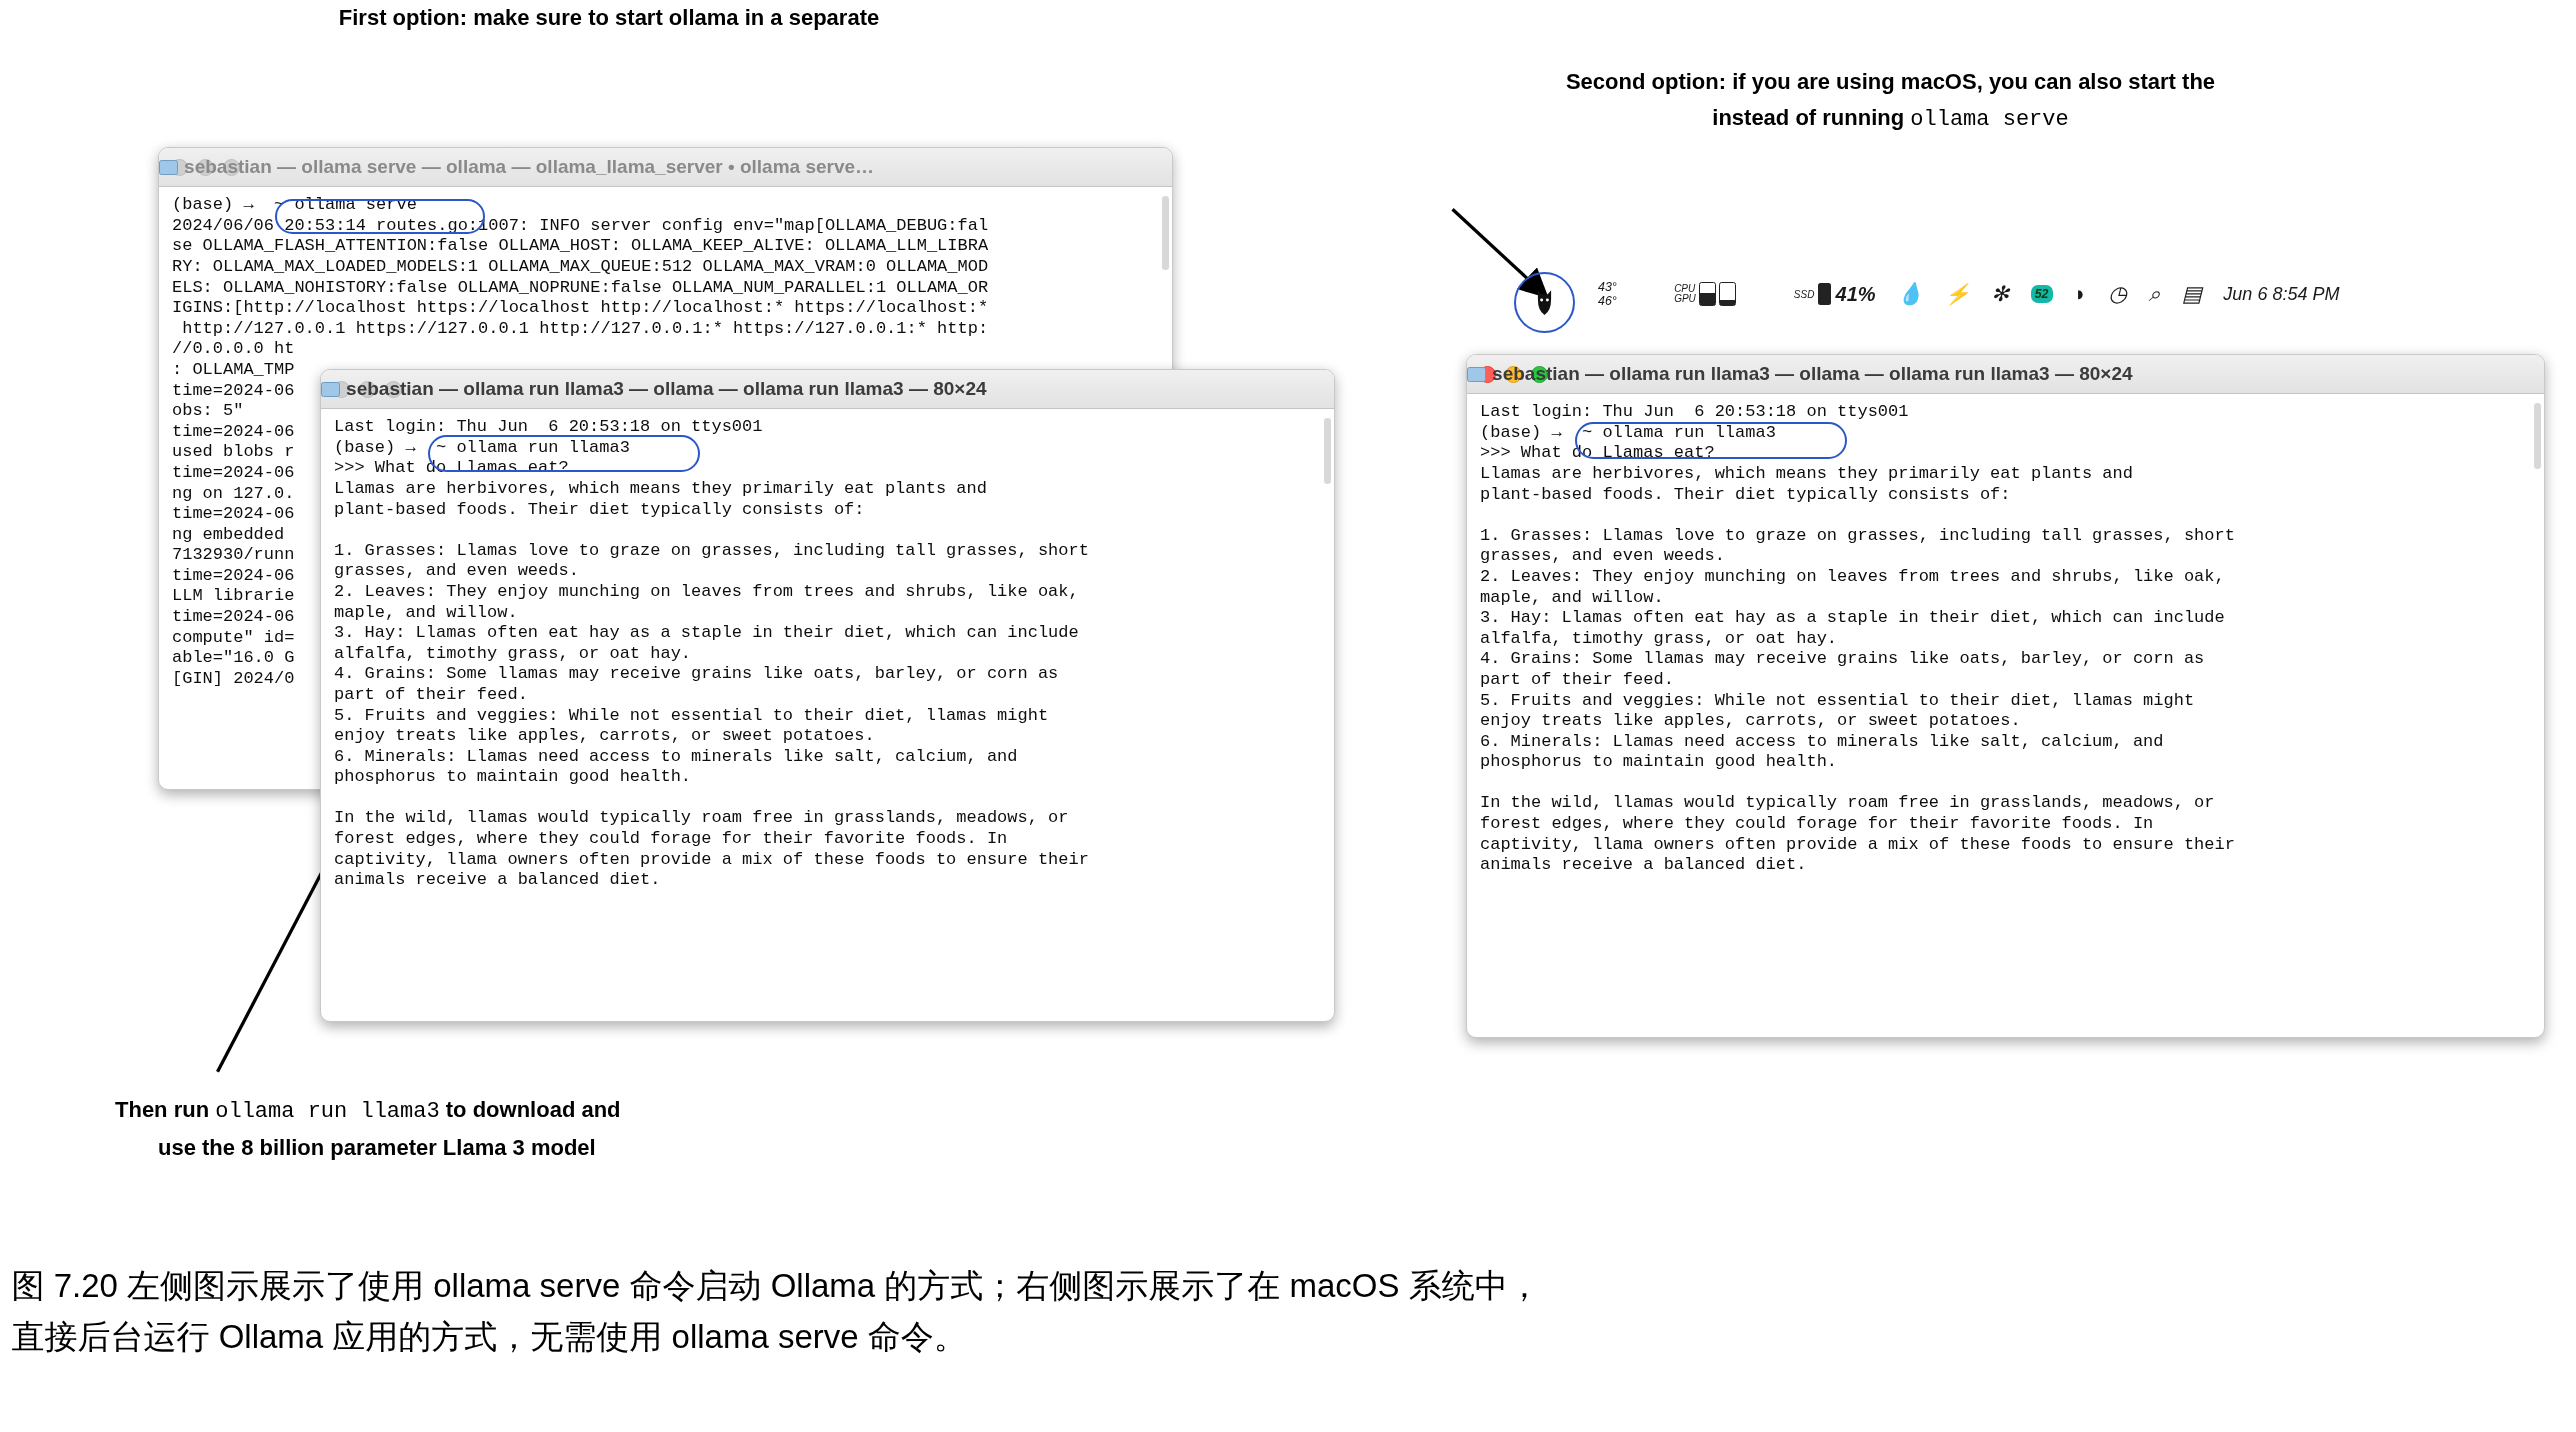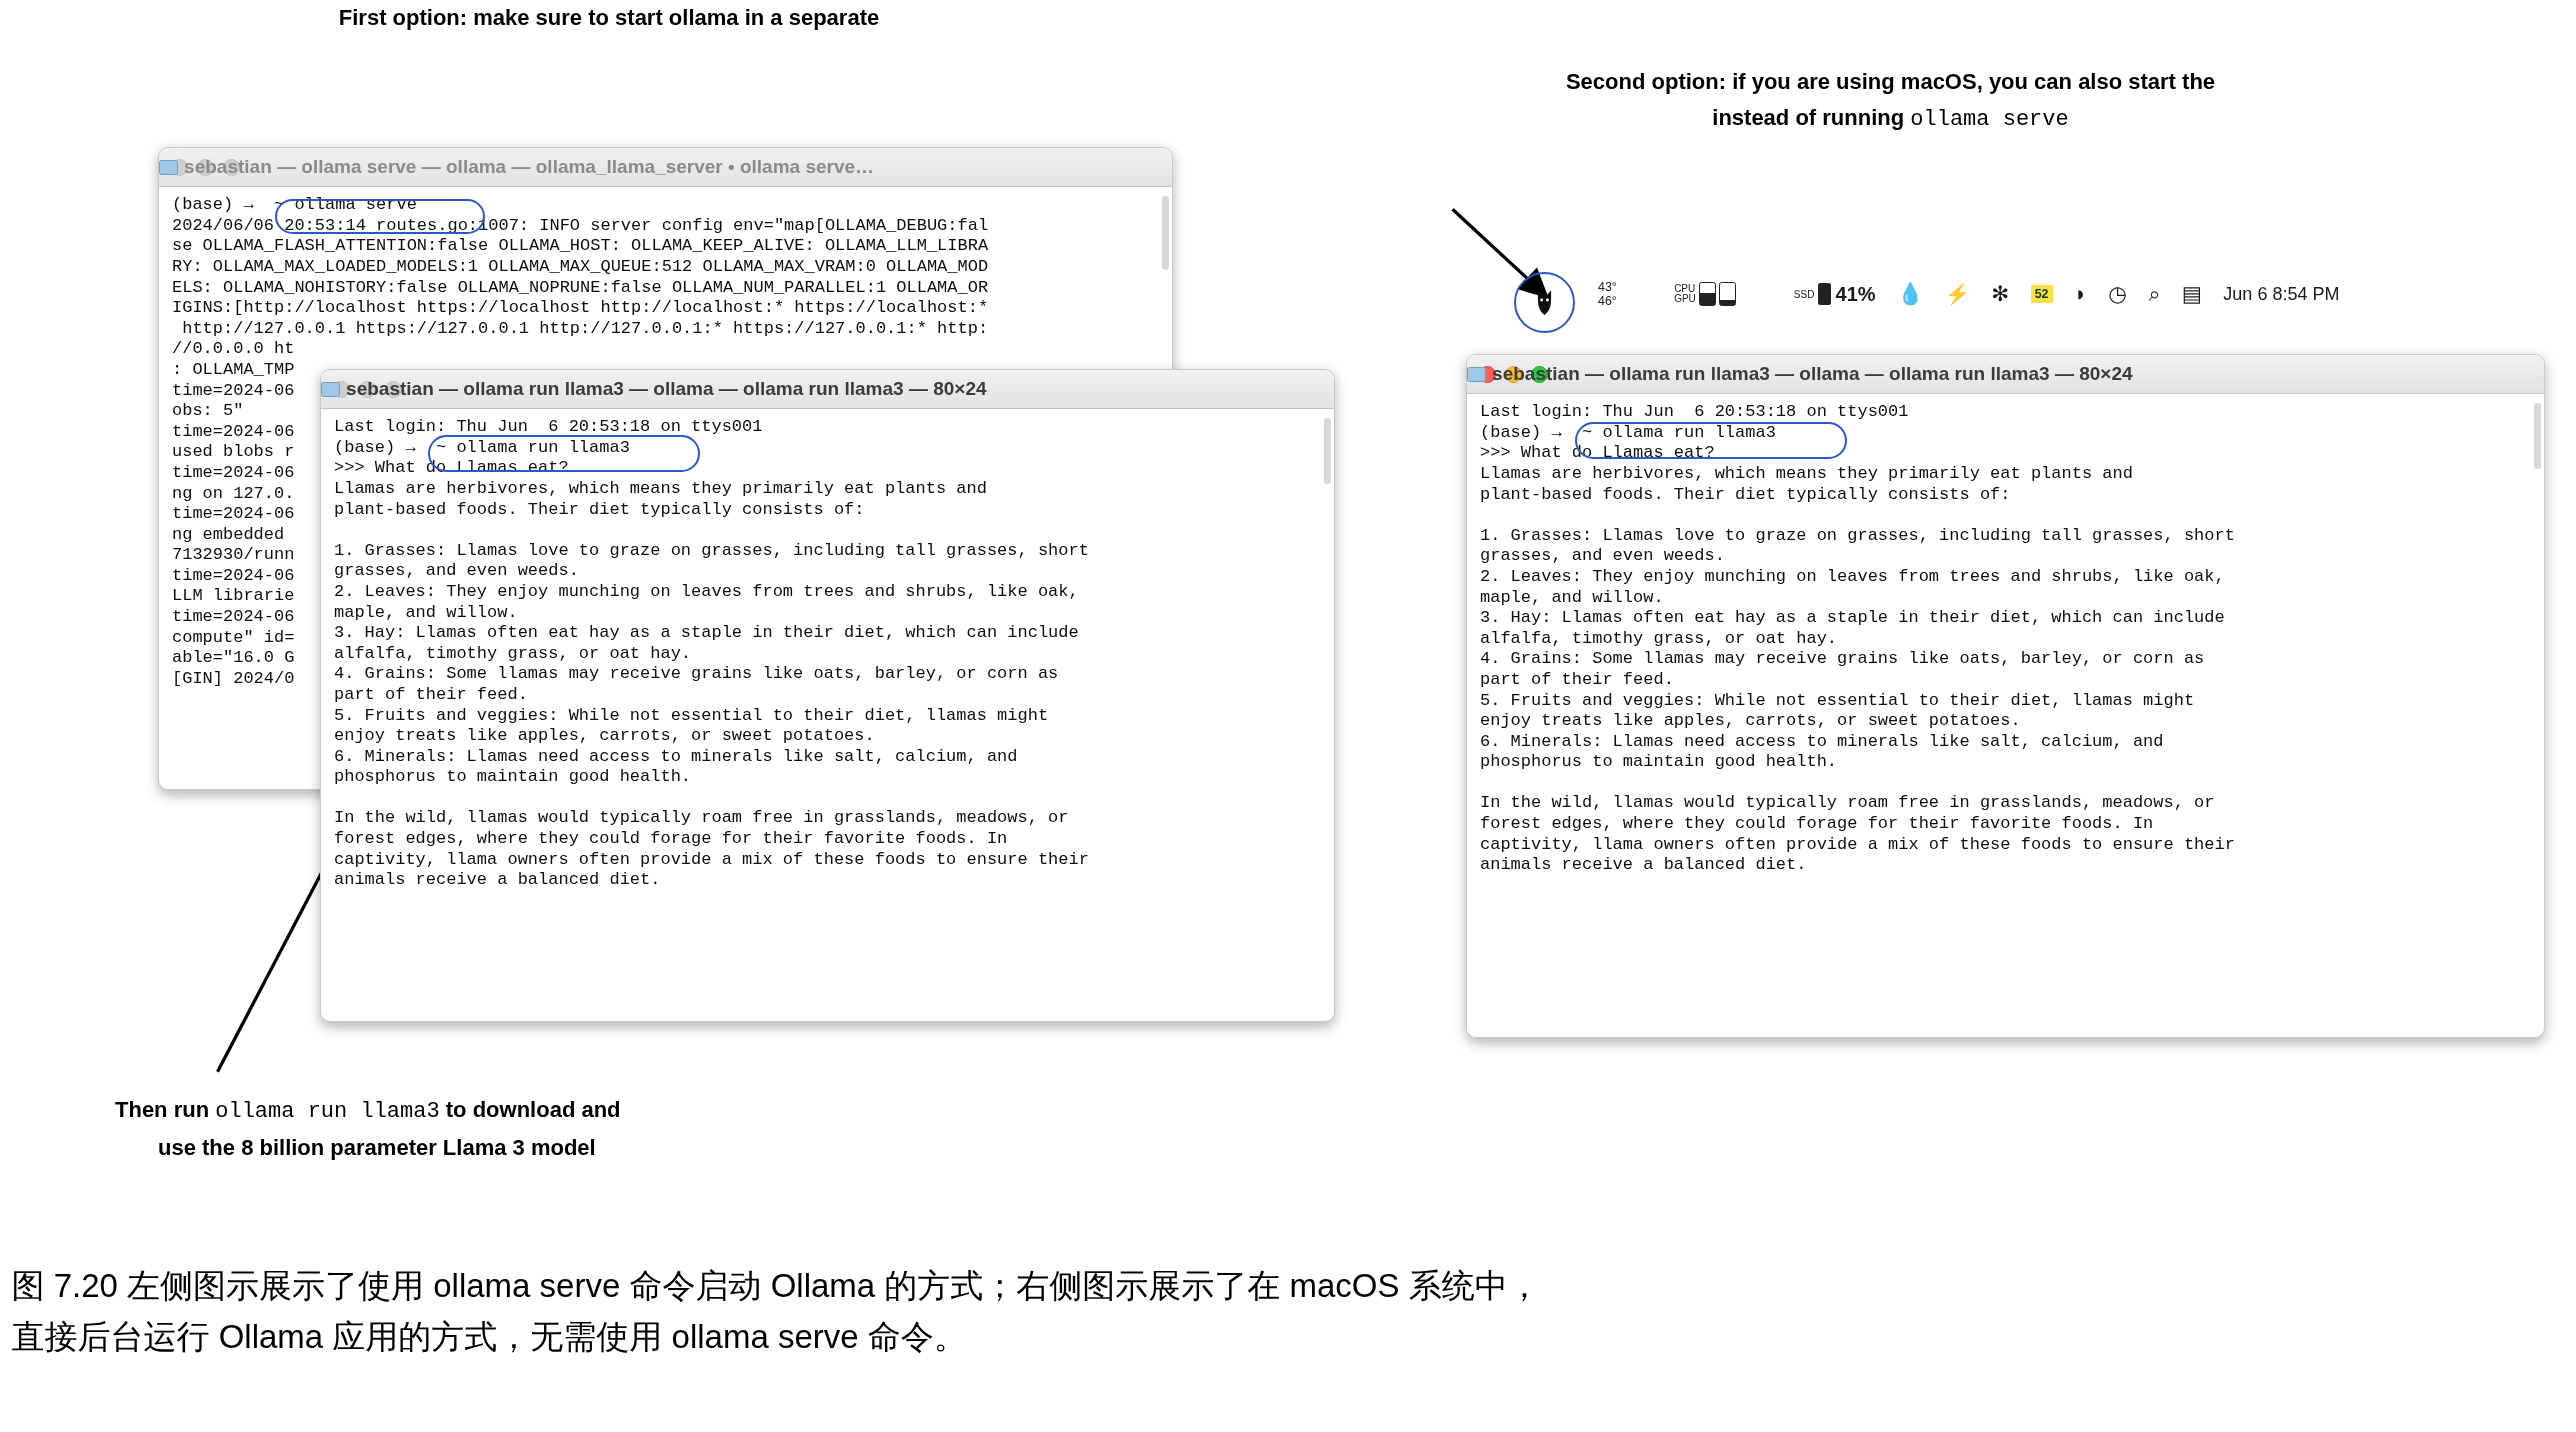--- a/index.html
+++ b/index.html
@@ -112,34 +112,35 @@
   
   .menubar {
     position: absolute;
     display: flex;
     align-items: center;
     gap: 21.4px;
     font-size: 18px;
     color: #1a1a1a;
     font-family: "Liberation Sans", sans-serif;
     white-space: nowrap;
+    font-style: italic;
   }
   .mb-temp {
     font-size: 12.4px;
     line-height: 14px;
     text-align: left;
   }
   .mb-pct { font-size: 20px; font-weight: bold; }
   .mb-small { font-size: 10px; margin-left: 36px; }
   .batt-green {
-    background: #fde047;
+    background: #14b8a6;
     color: #0c3d16;
     font-size: 12.4px;
     font-weight: bold;
-    border-radius: 1px;
+    border-radius: 7px;
     padding: 1.6px 4.1px;
   }
   .llama-circle {
     position: absolute;
     width: 61px; height: 61px;
     border: 2.5px solid #2b57c8;
     border-radius: 50%;
     box-sizing: border-box;
     display: flex; align-items: center; justify-content: center;
   }

